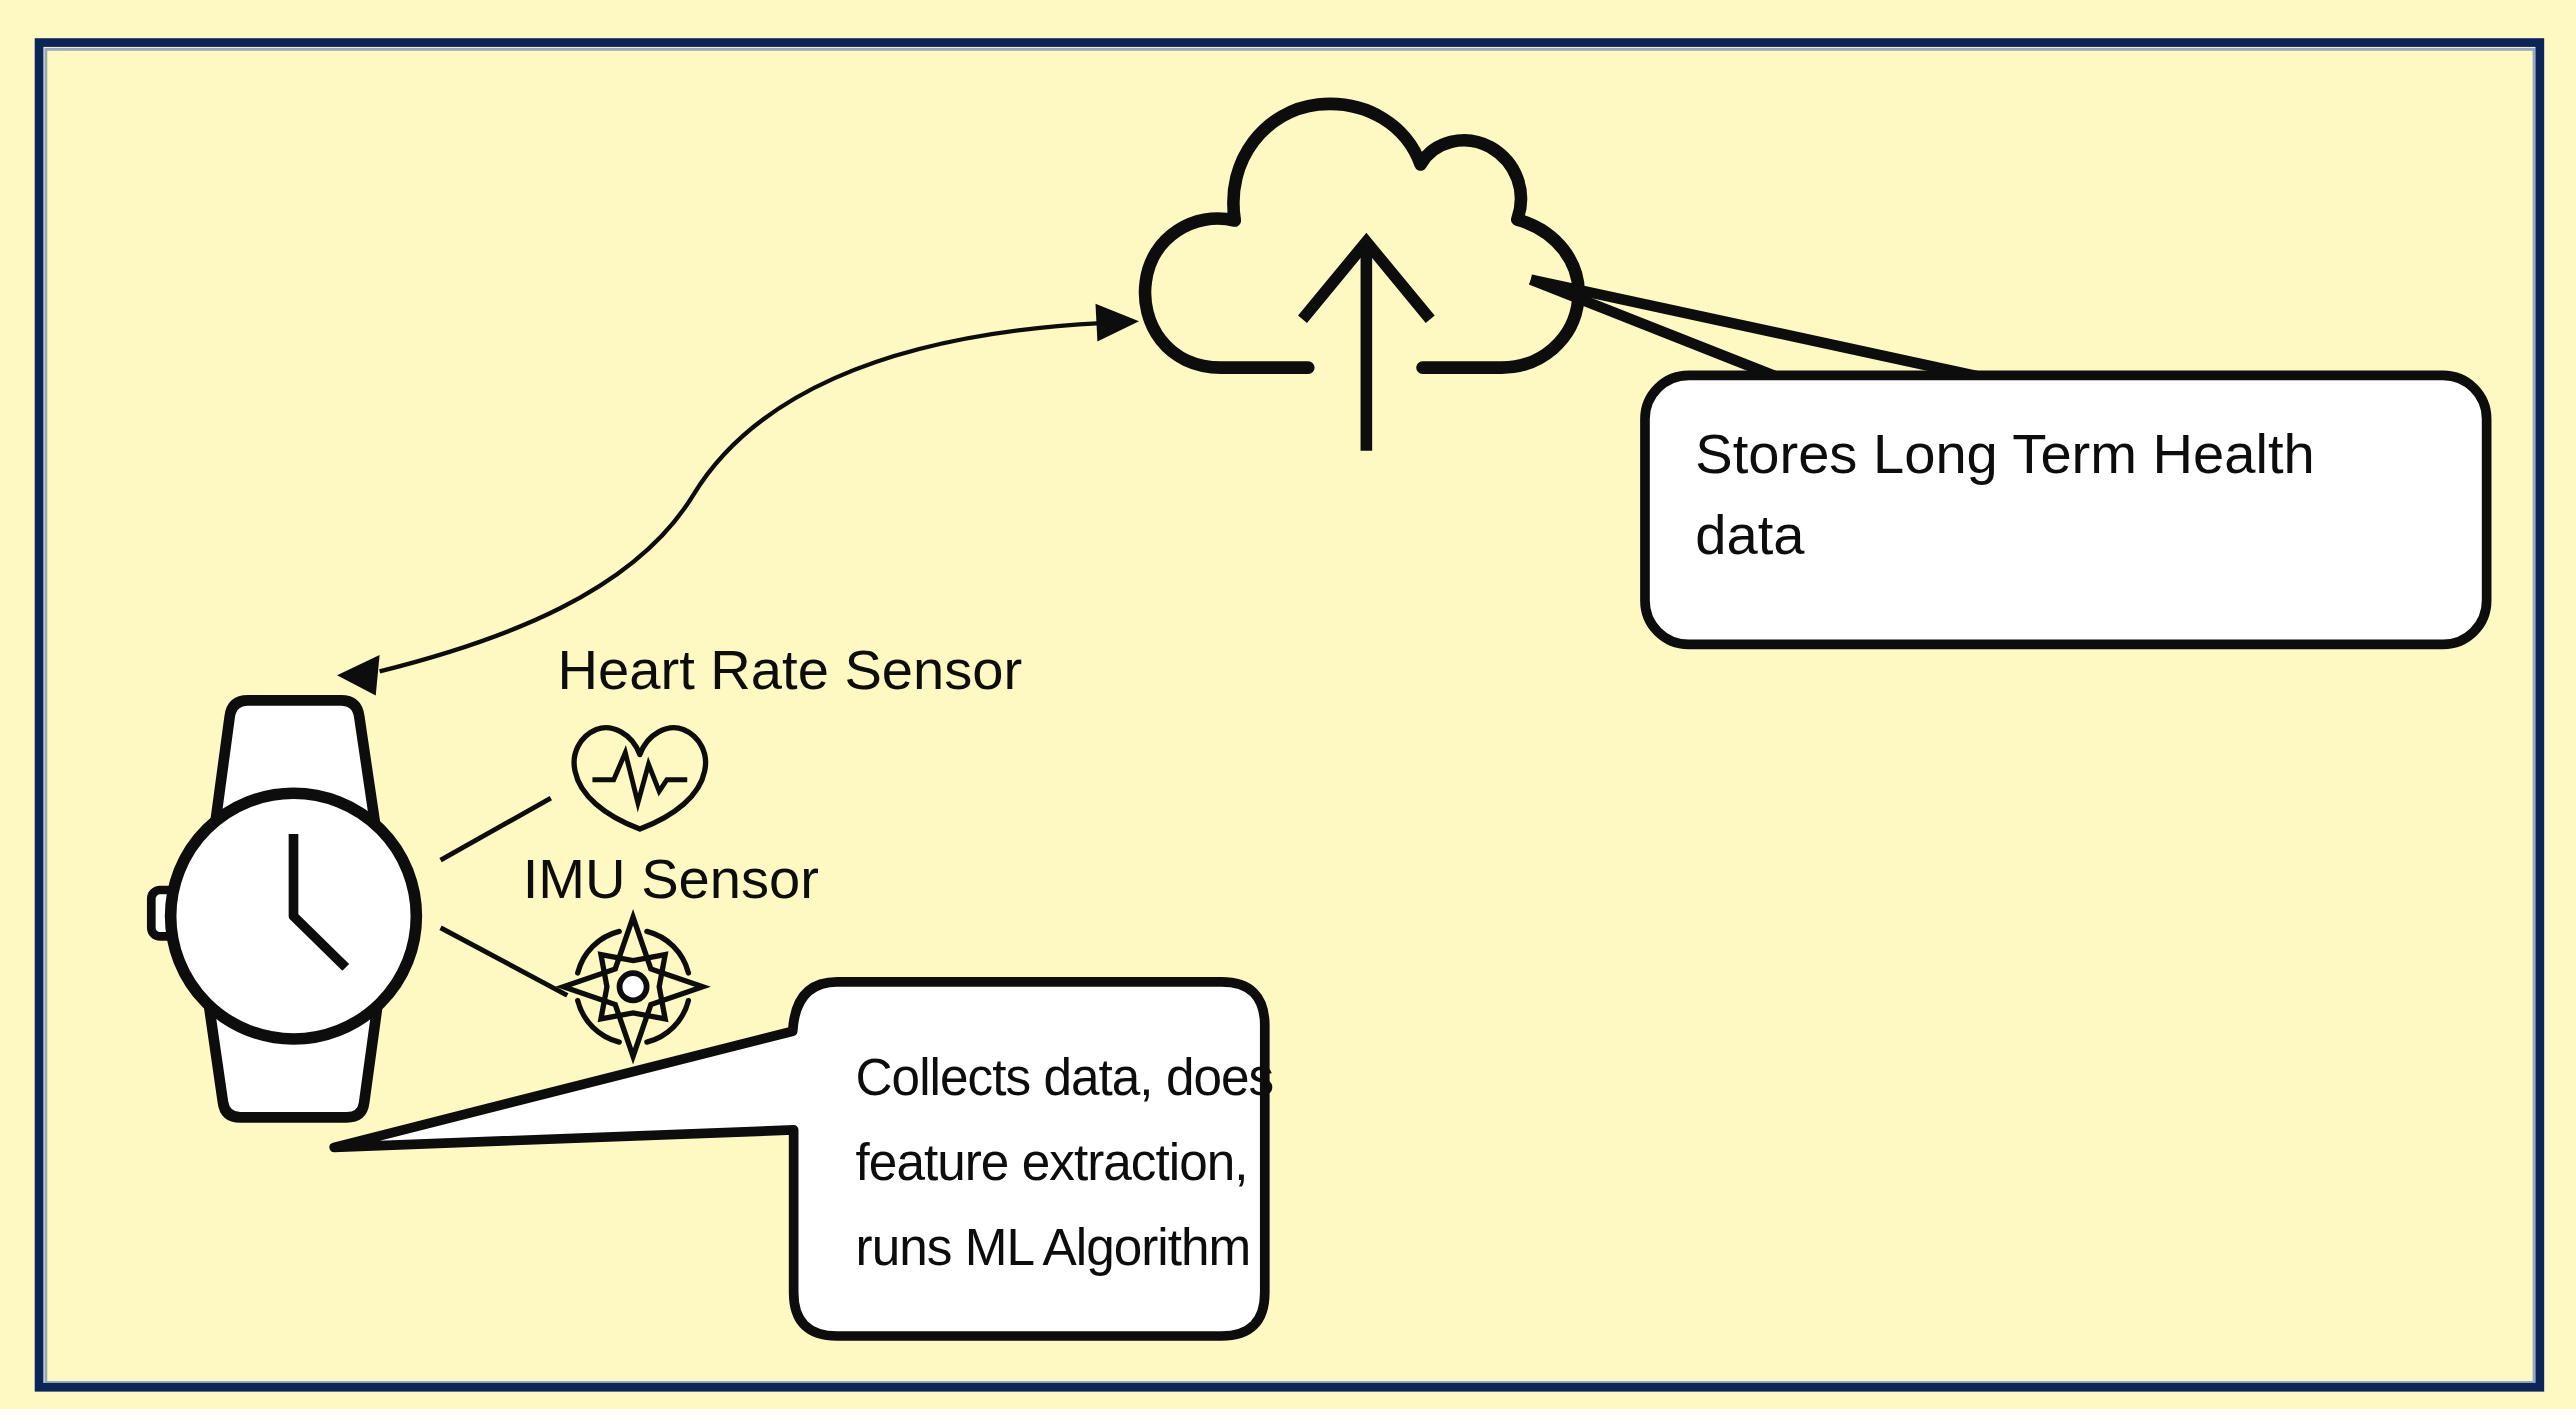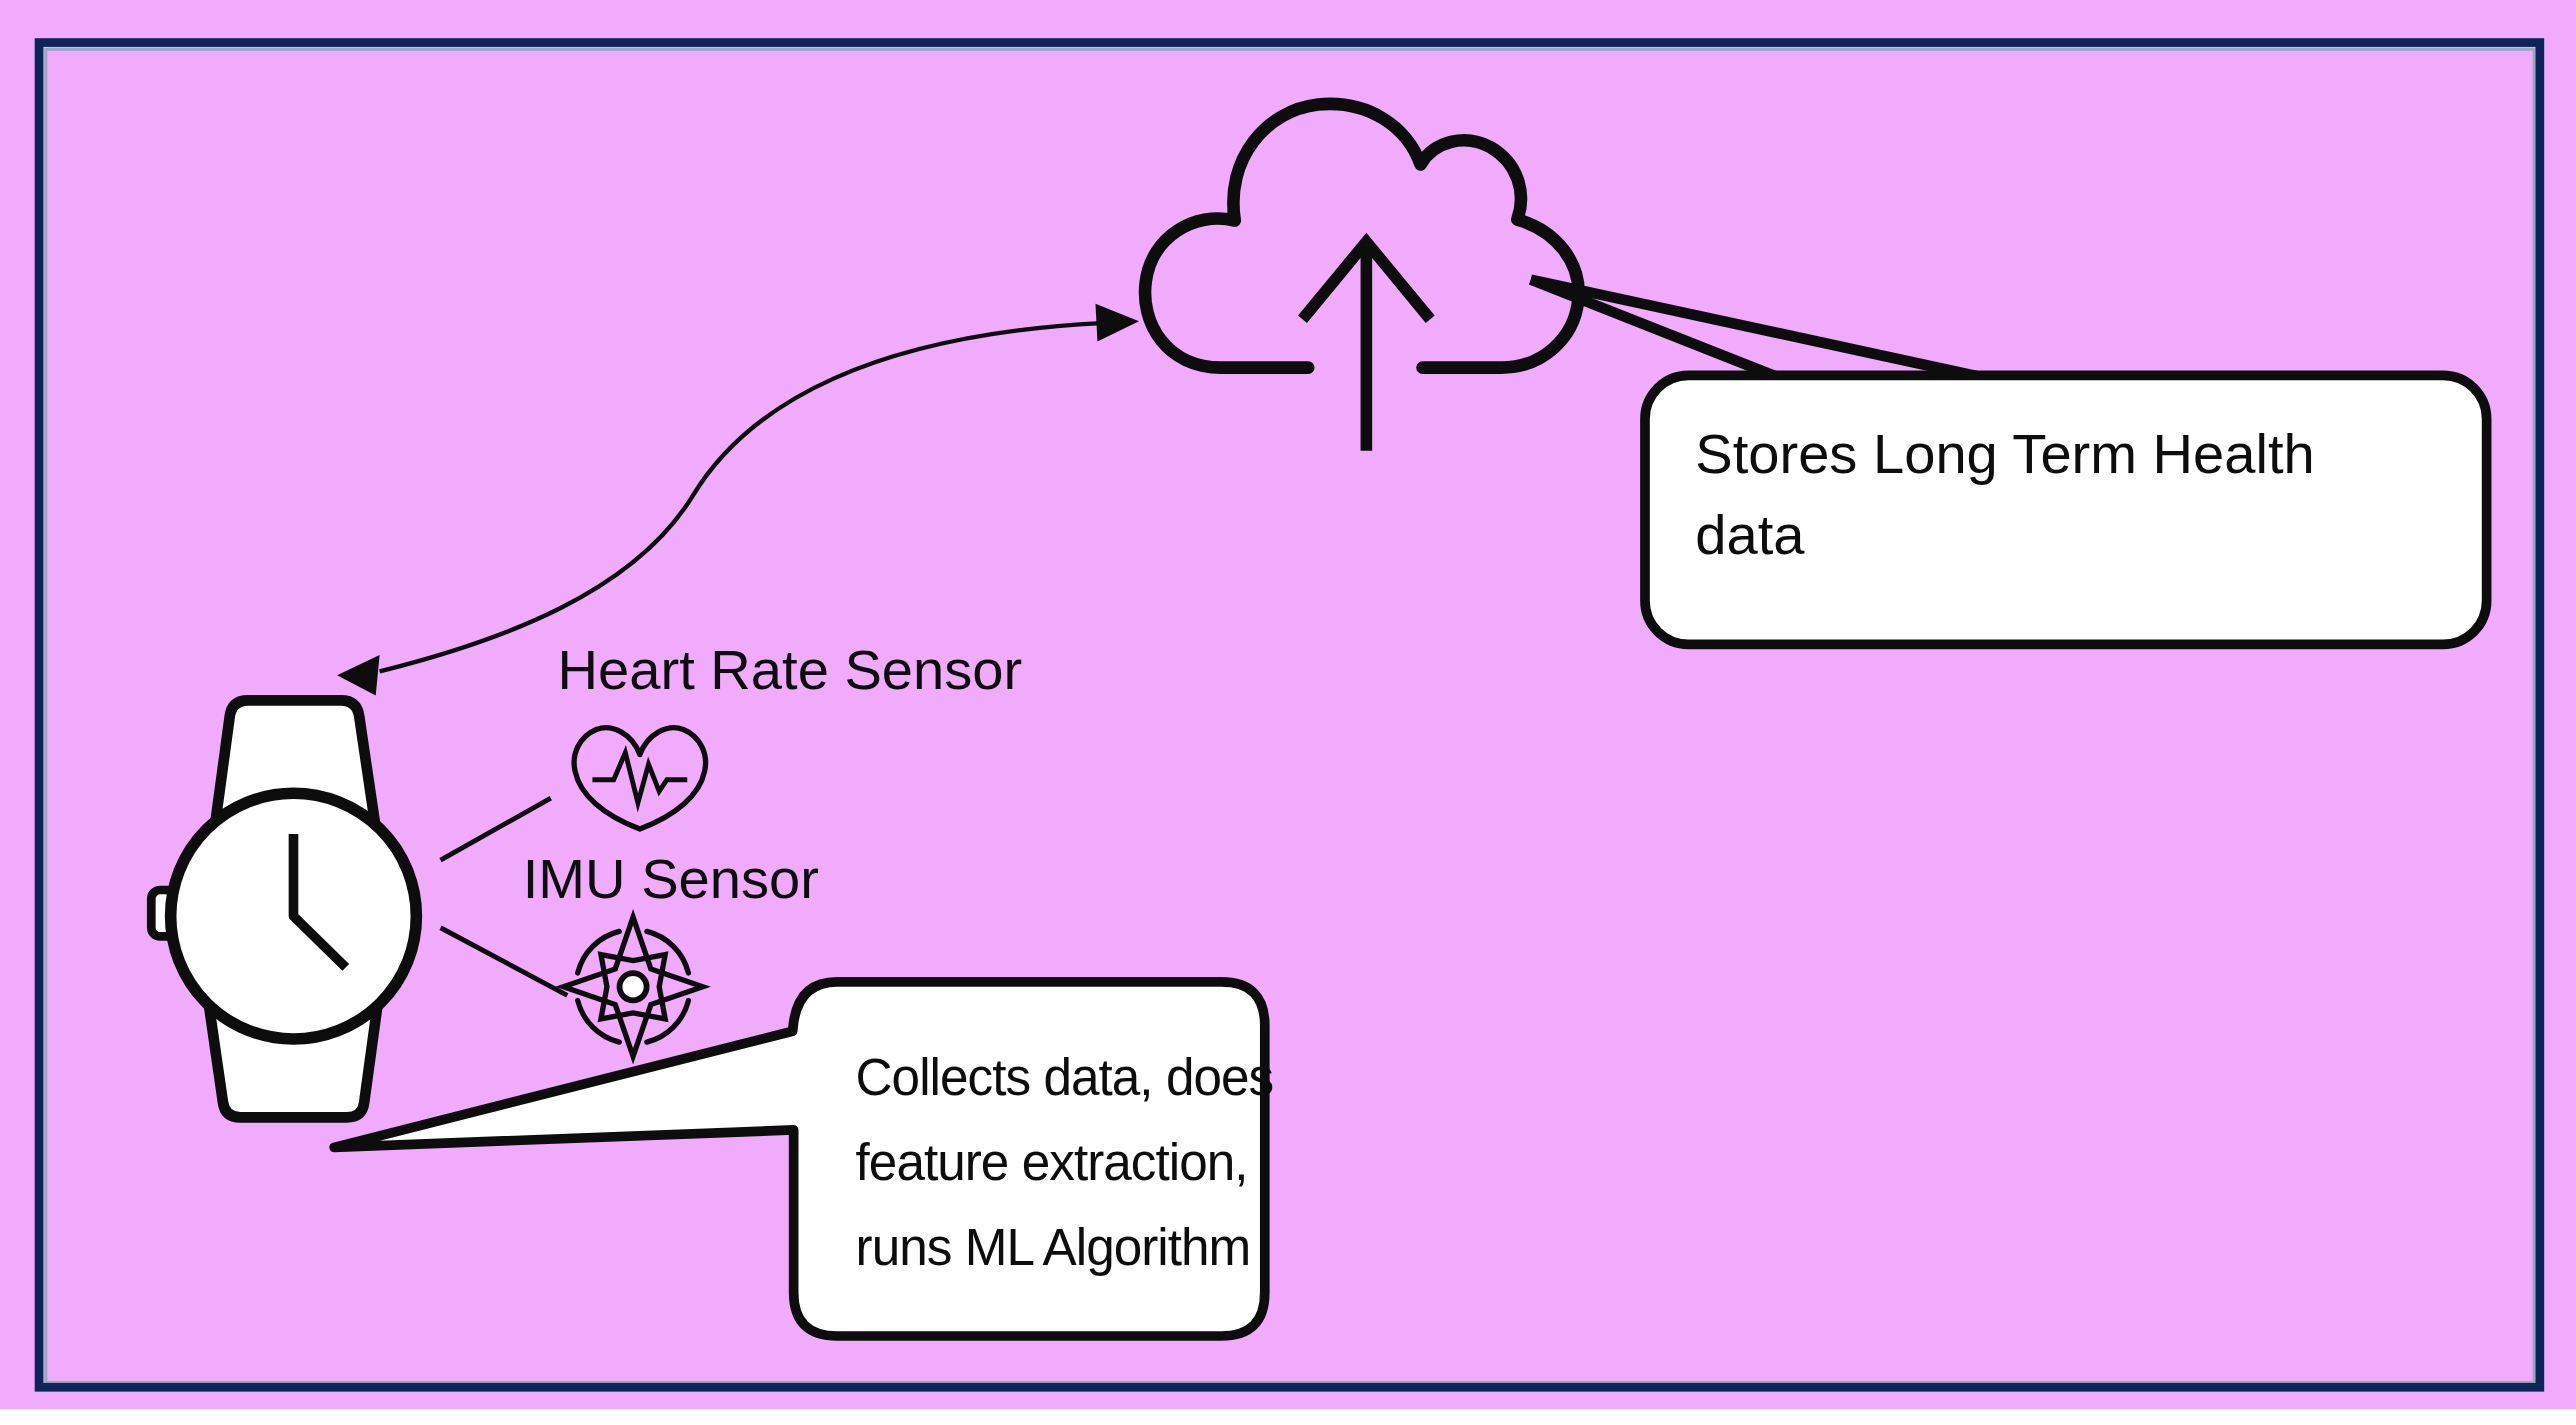--- a/index.html
+++ b/index.html
@@ -1,19 +1,19 @@
 <!DOCTYPE html>
 <html><head>
 <meta charset="utf-8">
 <style>
   html,body{margin:0;padding:0;background:#ffffff;}
   .canvas{
     position:relative;
     width:2576px;height:1409px;
-    background:#f0abfc;
+    background:#fef9c3;
     font-family:"Liberation Sans", sans-serif;
     overflow:hidden;
   }
   .canvas svg{display:block;width:2576px;height:1425px;}
   .ink-stroke{stroke:#0d0d0d;fill:none;}
   .ink-fill{fill:#0d0d0d;stroke:none;}
   text{fill:#0d0d0d;}
   .t-label{font-size:58px;}
   .t-bubble{font-size:58px;}
   .t-bubble-sm{font-size:53px;letter-spacing:-1px;}

